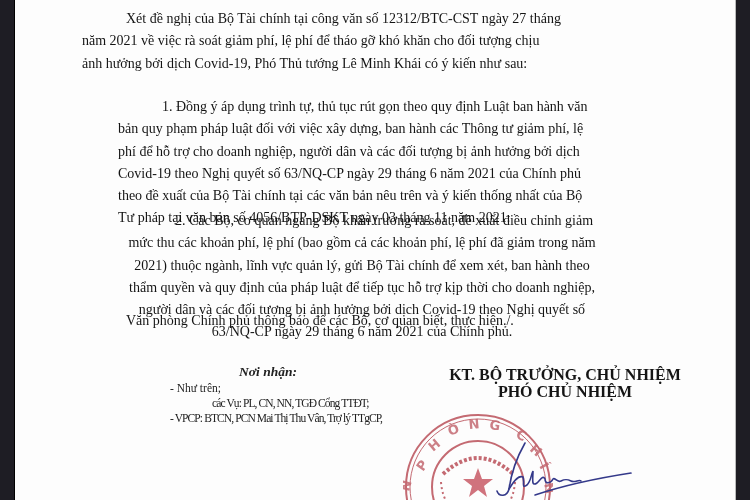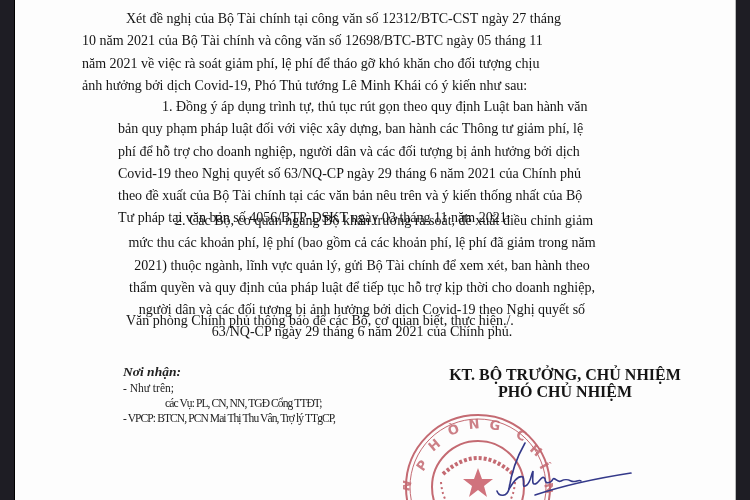--- a/index.html
+++ b/index.html
@@ -20,43 +20,42 @@
   .para2 { position:absolute; left:67px; top:96px; width:560px;margin-left:36px; }
   .para3 { position:absolute; left:67px; top:210px; width:560px;text-align:center; }
   .para4 { position:absolute; left:67px; top:310px; width:560px; }
   .txt { font-size:14px; line-height:22.3px; color:#141414; }
   .txt .l { display:block; white-space:nowrap; }
   .txt .l.first { padding-left:44px; }
   .recipients {
     position:absolute; left:108px; top:364px; width:290px; color:#222;
     font-size:11.5px; line-height:15.2px;
   }
-  .recipients .title { font-weight:bold; font-style:italic; font-size:13.5px; line-height:16px; margin-bottom:1px; }
-  .recipients .item { display:block; white-space:nowrap; }
+  .recipients .title { font-weight:bold; font-style:italic; font-size:13.5px; line-height:16px; margin-bottom:1px;text-align:center; }
+  .recipients .item { display:block; white-space:nowrap;margin-left:47px; }
   .recipients .narrow { letter-spacing:-0.9px; }
   .recipients .sub { padding-left:42px; }
   .signer {
     position:absolute; left:430px; top:366px; width:240px; text-align:center;
     font-weight:bold; font-size:16px; line-height:17px; color:#151515;
   }
   .seal {
     position:absolute; left:388px; top:412px; width:150px; height:150px;
   }
   .signature {
     position:absolute; left:480px; top:435px; width:140px; height:70px;
   }
 </style>
 </head>
 <body>
 
 <div class="page">
 
   <div class="para1 txt">
     <span class="l first">Xét đề nghị của Bộ Tài chính tại công văn số 12312/BTC-CST ngày 27 tháng</span>
-    <span class="l">10 năm 2021 của Bộ Tài chính và công văn số 12698/BTC-BTC ngày 05 tháng 11</span>
     <span class="l">năm 2021 về việc rà soát giảm phí, lệ phí để tháo gỡ khó khăn cho đối tượng chịu</span>
     <span class="l">ảnh hưởng bởi dịch Covid-19, Phó Thủ tướng Lê Minh Khái có ý kiến như sau:</span>
   </div>
 
   <div class="para2 txt">
     <span class="l first">1. Đồng ý áp dụng trình tự, thủ tục rút gọn theo quy định Luật ban hành văn</span>
     <span class="l">bản quy phạm pháp luật đối với việc xây dựng, ban hành các Thông tư giảm phí, lệ</span>
     <span class="l">phí để hỗ trợ cho doanh nghiệp, người dân và các đối tượng bị ảnh hưởng bởi dịch</span>
     <span class="l">Covid-19 theo Nghị quyết số 63/NQ-CP ngày 29 tháng 6 năm 2021 của Chính phủ</span>
     <span class="l">theo đề xuất của Bộ Tài chính tại các văn bản nêu trên và ý kiến thống nhất của Bộ</span>

